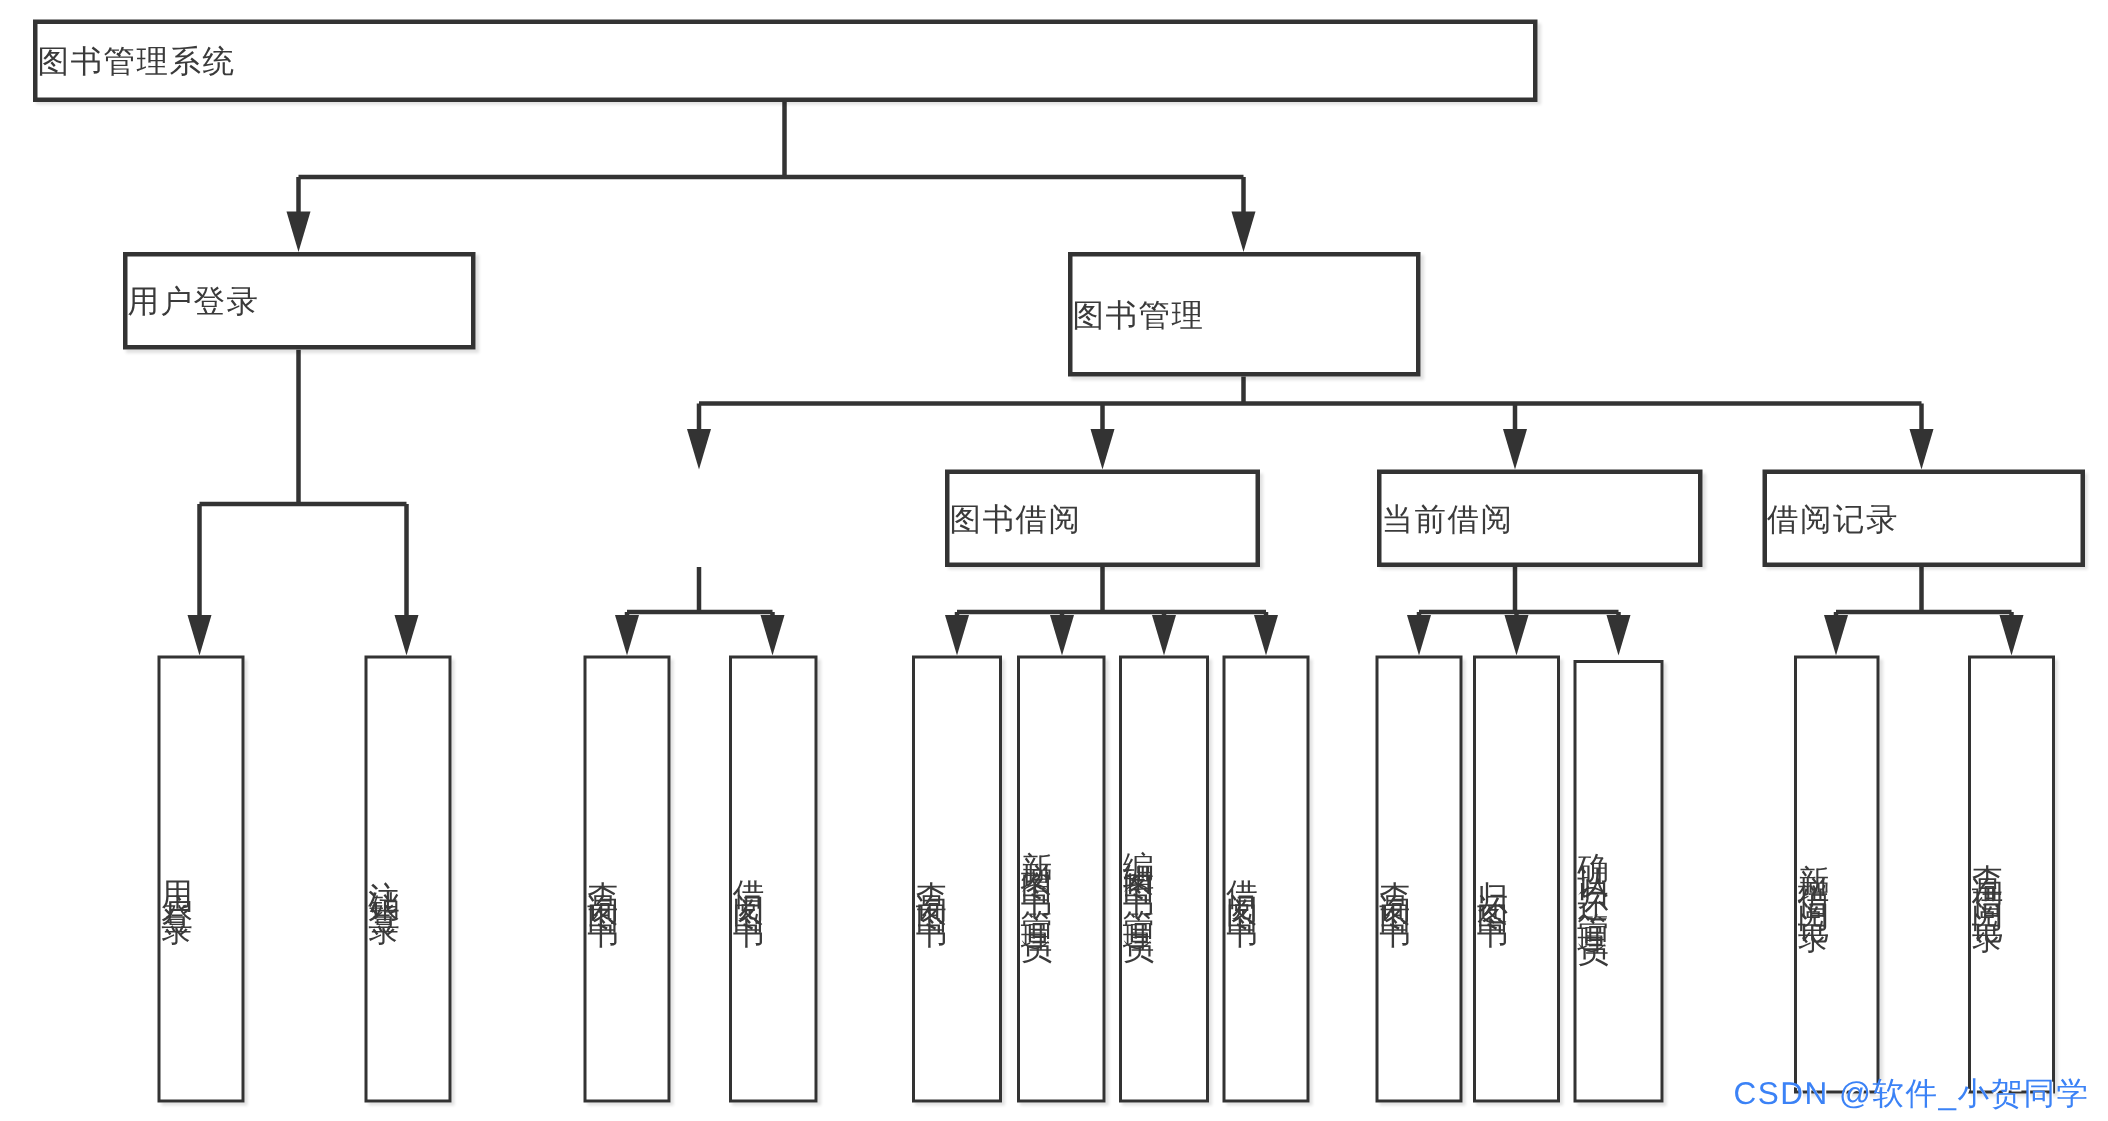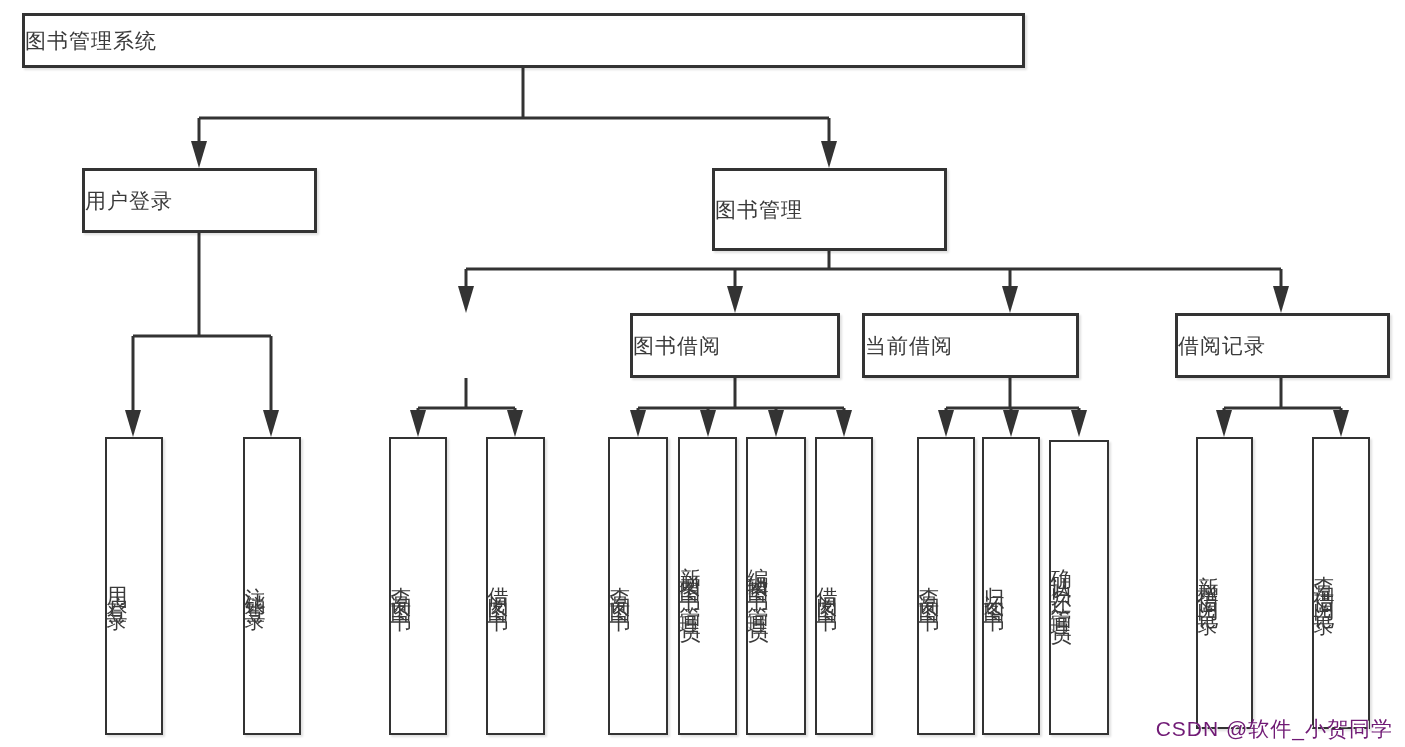--- a/index.html
+++ b/index.html
@@ -48,21 +48,21 @@
     font-size: 21px;
     letter-spacing: 8px;
     color: #3a3a3a;
     line-height: 1;
   }
   .watermark {
     position: absolute;
     right: 12px;
     top: 715px;
     font-size: 21px;
-    color: #701a75;
+    color: #3b82f6;
     letter-spacing: 1px;
     text-shadow: 1px 1px 0 #ffffff;
     white-space: nowrap;
   }
 </style>
 </head>
 <body>
 
 <div class="stage">
 
@@ -142,21 +142,21 @@
   <div class="node node-h" style="left:82px; top:168px; width:235px; height:65px;">
     <span>用户登录</span>
   </div>
   <div class="node node-h" style="left:712px; top:168px; width:235px; height:83px;">
     <span>图书管理</span>
   </div>
 
   <div class="node node-h" style="left:630px; top:313px; width:210px; height:65px;">
     <span>图书借阅</span>
   </div>
-  <div class="node node-h" style="left:862px; top:313px; width:217px; height:65px;">
+  <div class="node node-h" style="left:918px; top:313px; width:217px; height:65px;">
     <span>当前借阅</span>
   </div>
   <div class="node node-h" style="left:1175px; top:313px; width:215px; height:65px;">
     <span>借阅记录</span>
   </div>
 
   <div class="node node-v" style="left:105px; top:437px; width:58px; height:298px;">
     <span>用户登录</span>
   </div>
   <div class="node node-v" style="left:243px; top:437px; width:58px; height:298px;">

